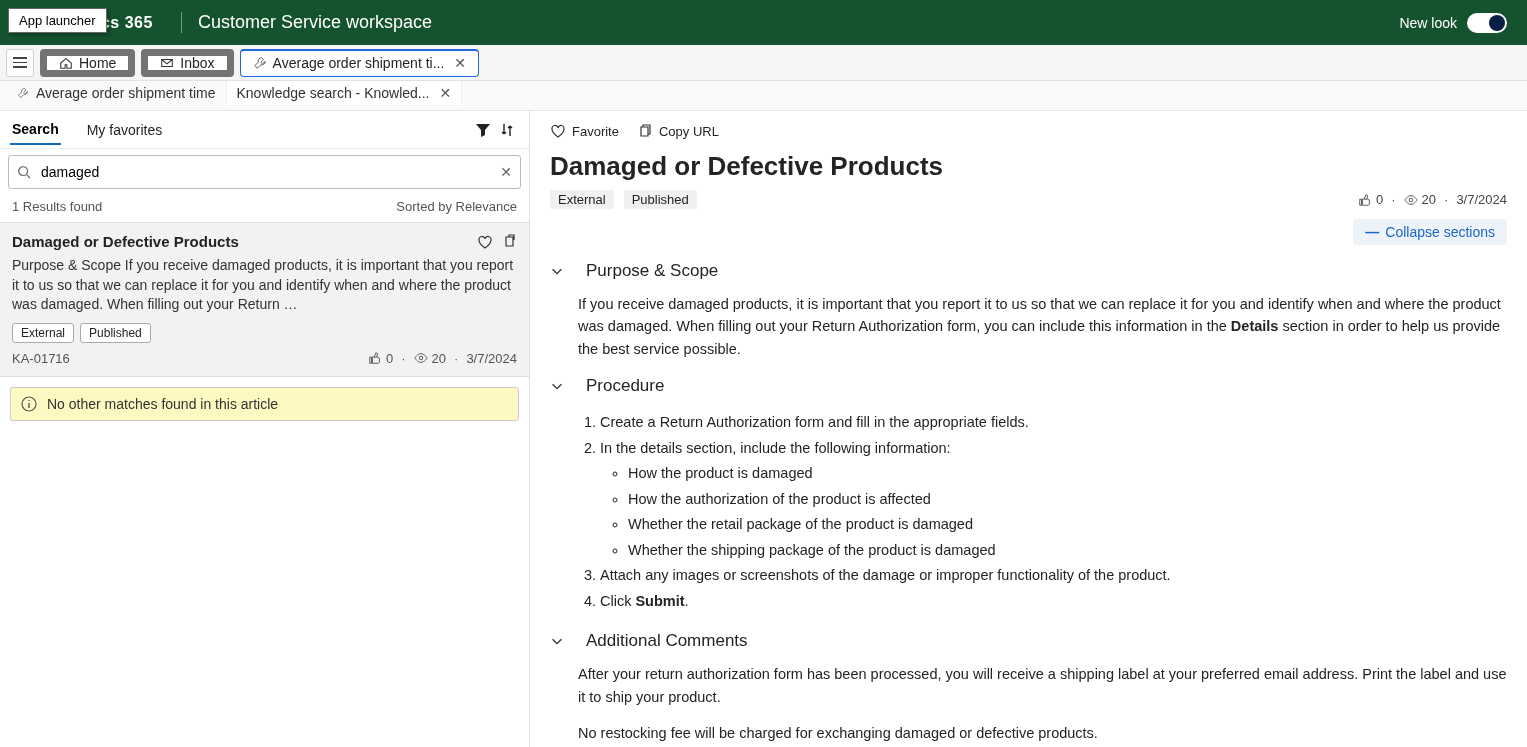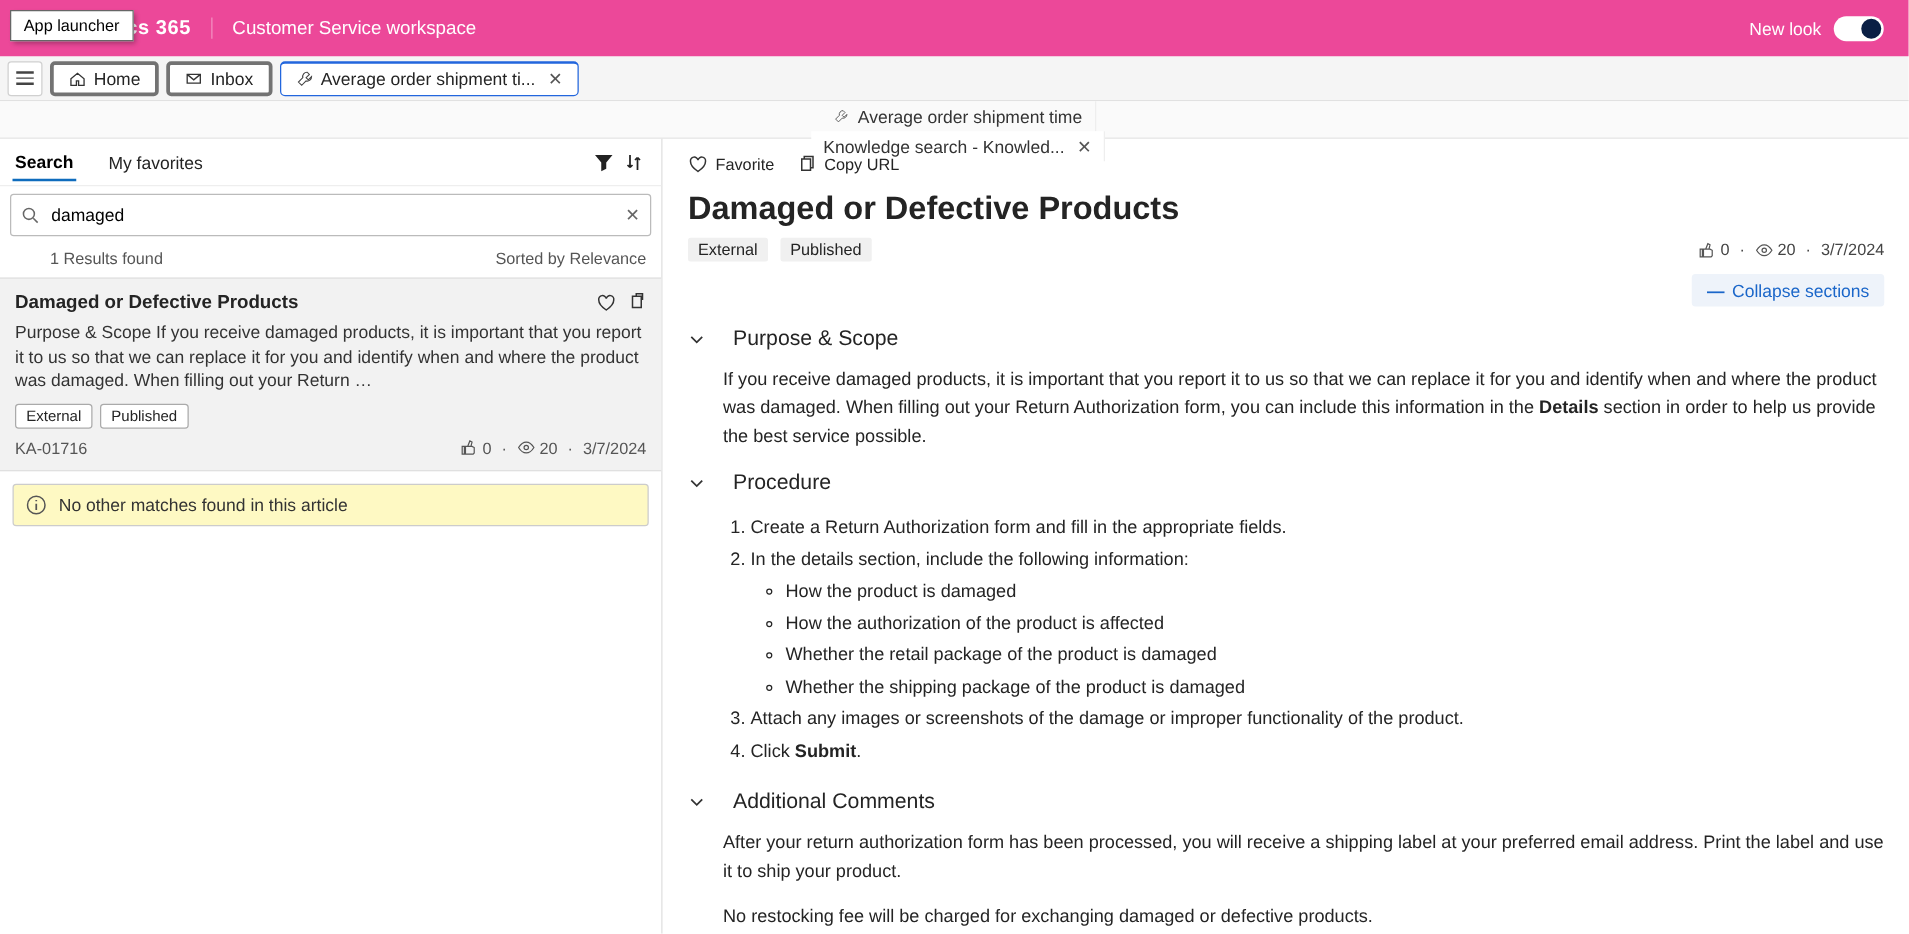--- a/index.html
+++ b/index.html
@@ -9,21 +9,21 @@
     font-size: 14px;
     color: #242424;
     background: #fff;
     width: 1527px;
     height: 747px;
     overflow: hidden;
   }
   
   .topbar {
     height: 45px;
-    background: #ec4899;
+    background: #14532d;
     color: #fff;
     display: flex;
     align-items: center;
     position: relative;
   }
   .app-launcher-btn {
     width: 36px; height: 45px;
     display: flex; align-items: center; justify-content: center;
     cursor: pointer;
   }
@@ -37,23 +37,23 @@
     background: #fff; color: #000; padding: 4px 10px;
     border: 1px solid #666; font-size: 13px;
     box-shadow: 2px 2px 4px rgba(0,0,0,.3);
     z-index: 3;
   }
   .brand {
     margin-left: 60px;
     font-size: 16px; font-weight: 600; letter-spacing: .5px;
   }
   .workspace {
-    margin-left: 16px; padding-left: 16px;
+    margin-left: 28px; padding-left: 16px;
     border-left: 1px solid rgba(255,255,255,.4);
-    font-size: 15px; color: #fff;
+    font-size: 18px; color: #fff;
   }
   .topbar-right {
     margin-left: auto; margin-right: 20px;
     display: flex; align-items: center; gap: 10px;
     font-size: 14px;
   }
   .toggle {
     width: 40px; height: 20px; border-radius: 10px; background: #fff;
     position: relative;
   }
@@ -71,34 +71,33 @@
   }
   .hamb {
     width: 28px; height: 28px; border:1px solid #d0d0d0; border-radius:3px;
     display:flex; flex-direction:column; justify-content:center; align-items:center; gap:3px;
     margin-right:6px; background:#fff;
   }
   .hamb span{width:14px;height:1.5px;background:#444;}
   .tab1 {
     height: 28px; padding: 0 12px;
     display:flex; align-items:center; gap:6px;
-    border:3px solid #737373; border-radius:4px; background:#fff;
+    border:7px solid #737373; border-radius:4px; background:#fff;
     margin-right:6px; font-size:14px; cursor:pointer;
   }
   .tab1.active { border:1px solid #2266dd; border-top:2px solid #2266dd; background:#fff;}
   .close-x { margin-left:4px; font-size:14px; color:#555; }
   .ico { width:14px; height:14px; display:inline-flex; align-items:center; justify-content:center;}
   
   .tabrow2 {
     height: 30px;
     border-bottom:1px solid #e5e5e5;
-    display:flex; align-items:center;
+    display:flex; align-items:flex-start;
     padding-left:6px;
     background:#fafafa;
-    flex-direction:column;
   }
   .tab2 {
     padding: 4px 10px;
     display:flex; align-items:center; gap:6px;
     font-size:14px; color:#333; cursor:pointer;
     border-right:1px solid #eee;
   }
   .tab2.active { background:#fff; }
   
   .split { display:flex; height: calc(747px - 45px - 36px - 30px); }
@@ -117,21 +116,21 @@
   .left-head .spacer{margin-left:auto;}
   .iconbtn { width:24px; height:24px; display:flex; align-items:center; justify-content:center; cursor:pointer;}
   
   .searchbox {
     margin:6px 8px; height:34px;
     border:1px solid #bbb; border-radius:3px;
     display:flex; align-items:center; padding:0 8px; gap:8px;
   }
   .searchbox input{ flex:1; border:0; outline:0; font-size:14px;}
   
-  .meta { display:flex; justify-content:space-between; padding:4px 12px 8px; font-size:13px; color:#555;margin-left:28px;}
+  .meta { display:flex; justify-content:space-between; padding:4px 12px 8px; font-size:13px; color:#555;}
   
   .result {
     background:#f2f2f2; padding:10px 12px;
     border-top:1px solid #e0e0e0; border-bottom:1px solid #e0e0e0;
   }
   .result-head{display:flex; align-items:center;}
   .result-title{font-weight:600; font-size:15px;}
   .result-icons{margin-left:auto; display:flex; gap:8px;}
   .snippet{font-size:14px; line-height:1.4; margin-top:6px; color:#333;}
   .badges{margin-top:8px; display:flex; gap:6px;}

